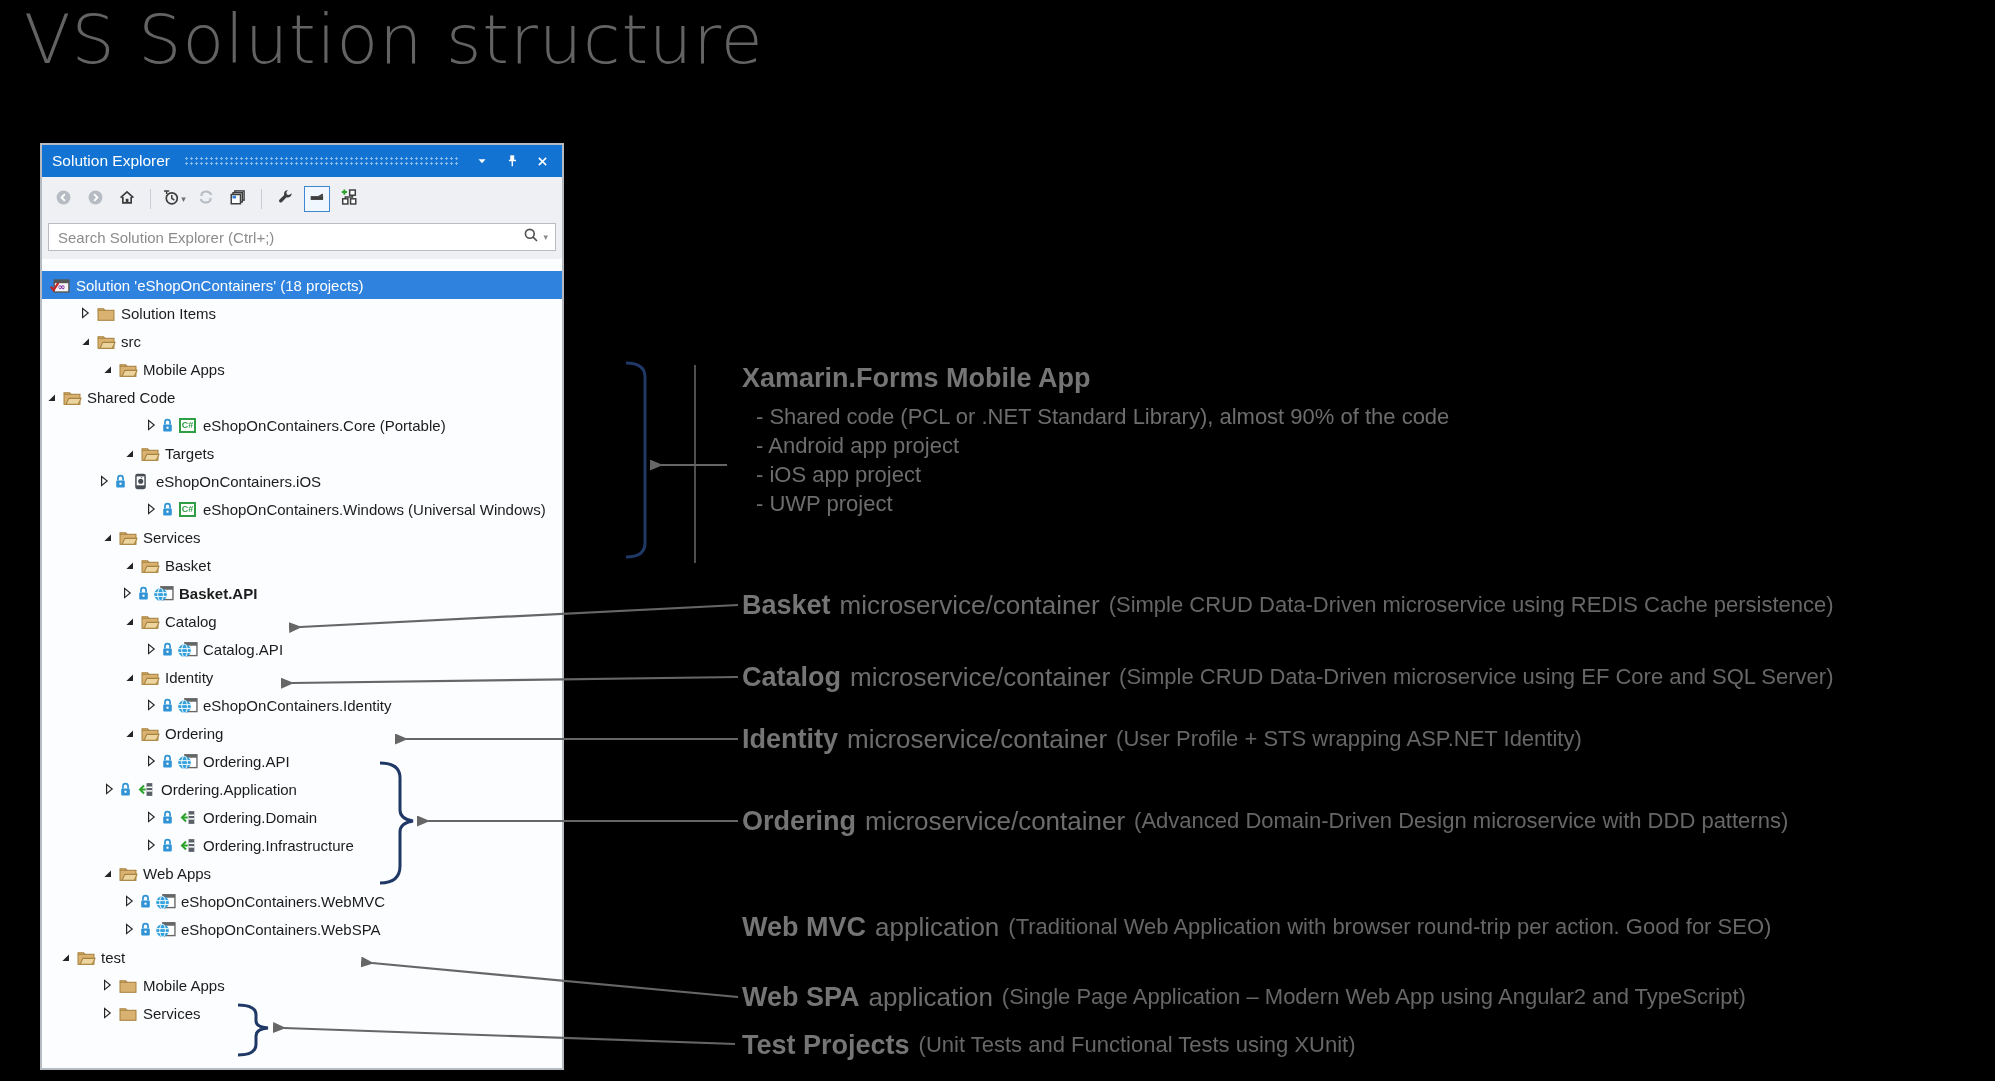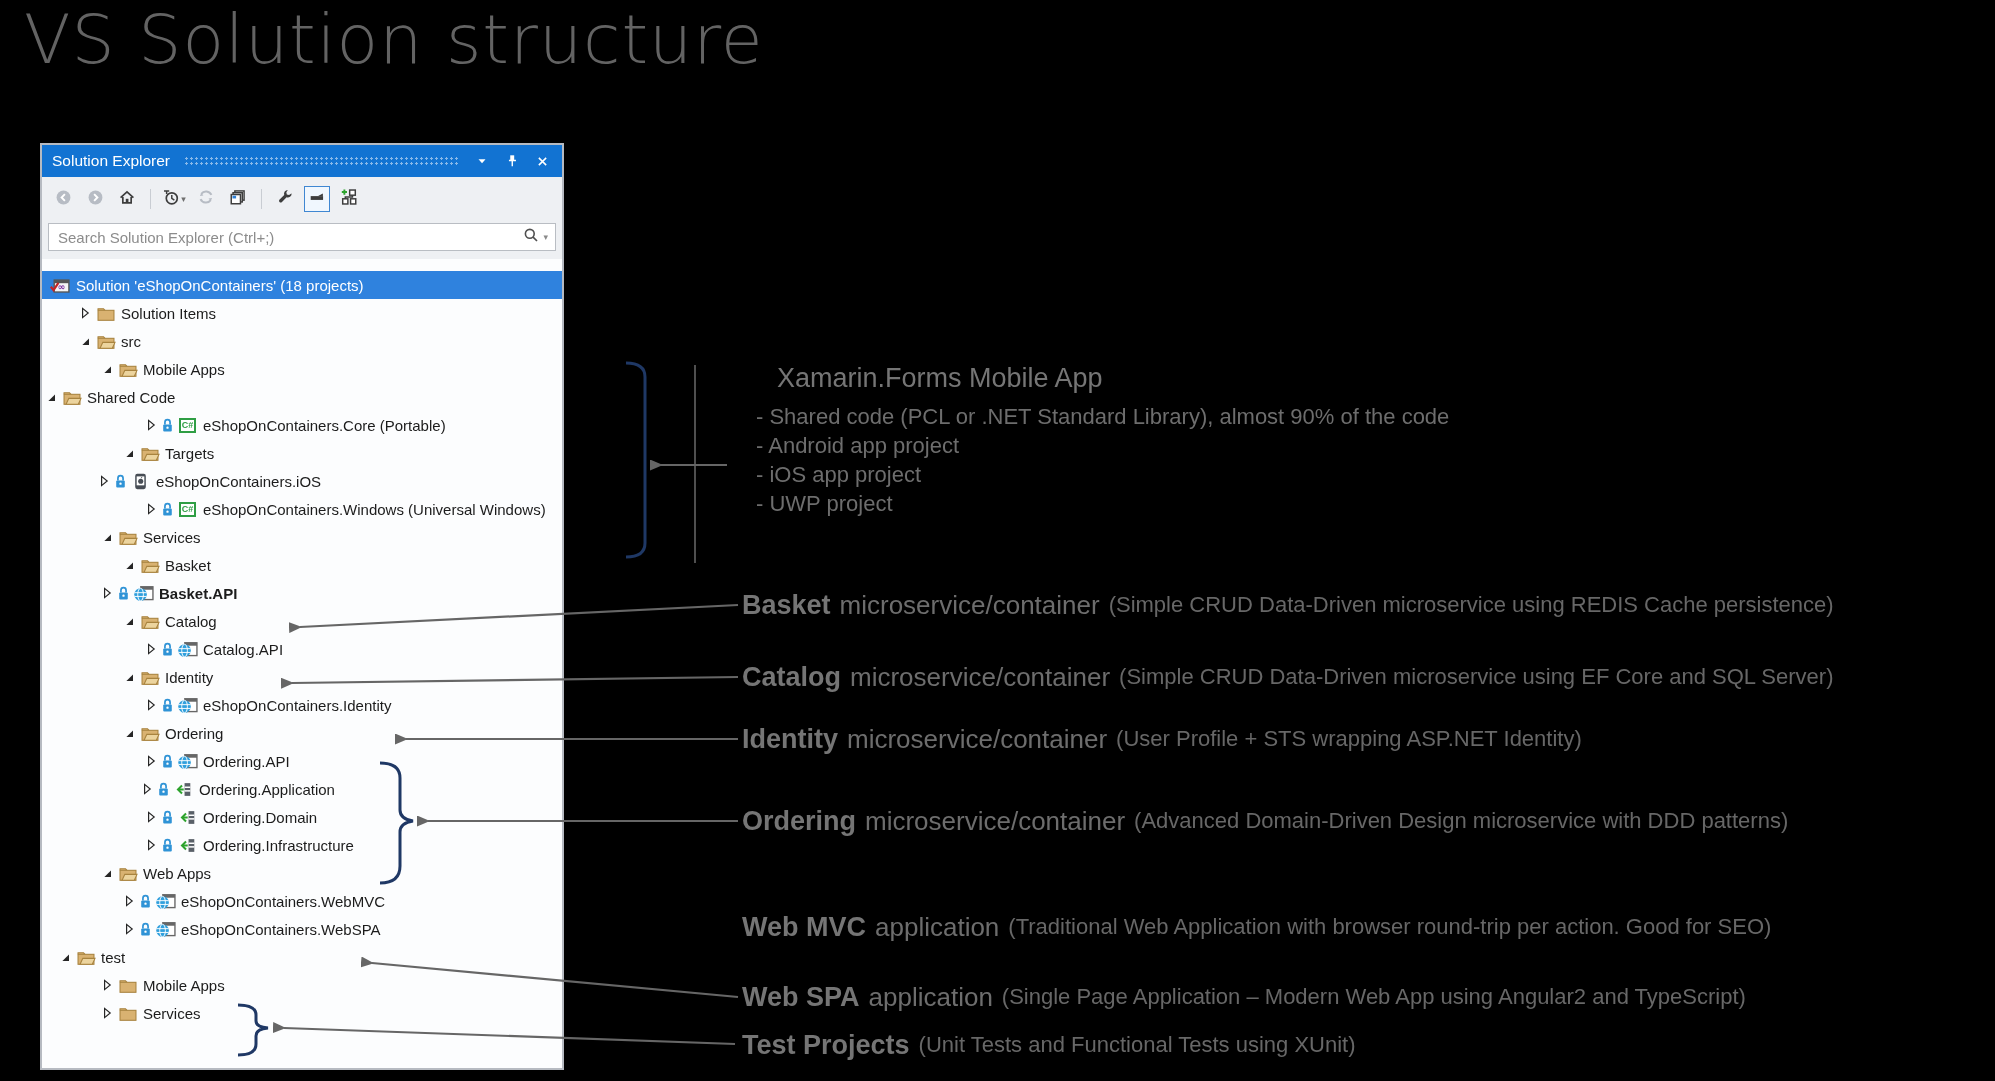--- a/index.html
+++ b/index.html
@@ -40,21 +40,21 @@
   .texp{flex:0 0 17px;width:17px;height:16px;display:flex;align-items:center;justify-content:center;}
   .tlock{flex:0 0 16px;width:16px;display:flex;align-items:center;justify-content:center;}
   .ticon{flex:0 0 25px;width:25px;display:flex;align-items:center;justify-content:center;}
   .tlabel{margin-left:3px;}
   .tlabel.b{font-weight:700;}
   .ico-cs{display:inline-block;border:2px solid #2f9e44;color:#2f9e44;background:#fff;
           font-size:9px;font-weight:700;line-height:11px;padding:0 1px;}
 
   
   .annotations{position:absolute;left:0;top:0;width:100%;height:100%;pointer-events:none;}
-  .ann-head{position:absolute;color:#757575;font-weight:400;font-size:27px;white-space:nowrap;margin-left:35px;}
+  .ann-head{position:absolute;color:#757575;font-weight:700;font-size:27px;white-space:nowrap;}
   .xam-bullet{position:absolute;color:#6d6d6d;font-size:22px;white-space:nowrap;}
   .callout{position:absolute;height:34px;display:flex;align-items:center;gap:9px;white-space:nowrap;}
   .callout .head{font-size:27px;font-weight:700;color:#757575;}
   .callout .mid{font-size:26px;color:#6d6d6d;}
   .callout .paren{font-size:22px;color:#676767;}
 
   .overlay{position:absolute;left:0;top:0;pointer-events:none;}
 </style>
 </head>
 <body>
@@ -333,21 +333,21 @@
           </span>
           <span class="ticon">
             <svg width="20" height="17" viewBox="0 0 18 16">
               <path d="M1.5 5 V3.6 h5.2 l1.6 1.6" fill="#d9b271" stroke="#a8833f" stroke-width="1"></path>
               <rect x="1.5" y="5" width="15" height="9.4" fill="#d9b271" stroke="#a8833f" stroke-width="1"></rect>
               <path d="M3.4 14.4 L6 8.8 H17.5 L14.9 14.4 Z" fill="#ecd49e" stroke="#a8833f" stroke-width="1"></path>
             </svg>
           </span>
           <span class="tlabel">Basket</span>
         </div>
-        <div class="trow" style="padding-left:56px">
+        <div class="trow" style="padding-left:76px">
           <span class="texp">
             <svg width="16" height="16" viewBox="0 0 16 16">
               <path d="M5.6 3.4 L11.2 8 L5.6 12.6 Z" fill="#fdfdfd" stroke="#262626" stroke-width="1.2"></path>
             </svg>
           </span>
           <span class="tlock">
             <svg width="13" height="15" viewBox="0 0 12 14">
               <path d="M3.6 6 V4 a2.4 2.4 0 0 1 4.8 0 V6" stroke="#2f93d6" stroke-width="1.6" fill="none"></path>
               <rect x="2" y="6" width="8" height="6.6" rx="1" fill="#2f93d6"></rect>
               <circle cx="6" cy="9" r="1.1" fill="#fff"></circle>
@@ -482,21 +482,21 @@
               <rect x="7.4" y="1.6" width="11.6" height="2.8" fill="#666"></rect>
               <circle cx="7.2" cy="9" r="6" fill="#31a0dd"></circle>
               <g stroke="#fff" stroke-width="0.9" fill="none">
                 <ellipse cx="7.2" cy="9" rx="2.7" ry="6"></ellipse>
                 <path d="M1.4 7.2 h11.6 M1.4 10.8 h11.6"></path>
               </g>
             </svg>
           </span>
           <span class="tlabel">Ordering.API</span>
         </div>
-        <div class="trow" style="padding-left:96px">
+        <div class="trow" style="padding-left:58px">
           <span class="texp">
             <svg width="16" height="16" viewBox="0 0 16 16">
               <path d="M5.6 3.4 L11.2 8 L5.6 12.6 Z" fill="#fdfdfd" stroke="#262626" stroke-width="1.2"></path>
             </svg>
           </span>
           <span class="tlock">
             <svg width="13" height="15" viewBox="0 0 12 14">
               <path d="M3.6 6 V4 a2.4 2.4 0 0 1 4.8 0 V6" stroke="#2f93d6" stroke-width="1.6" fill="none"></path>
               <rect x="2" y="6" width="8" height="6.6" rx="1" fill="#2f93d6"></rect>
               <circle cx="6" cy="9" r="1.1" fill="#fff"></circle>

